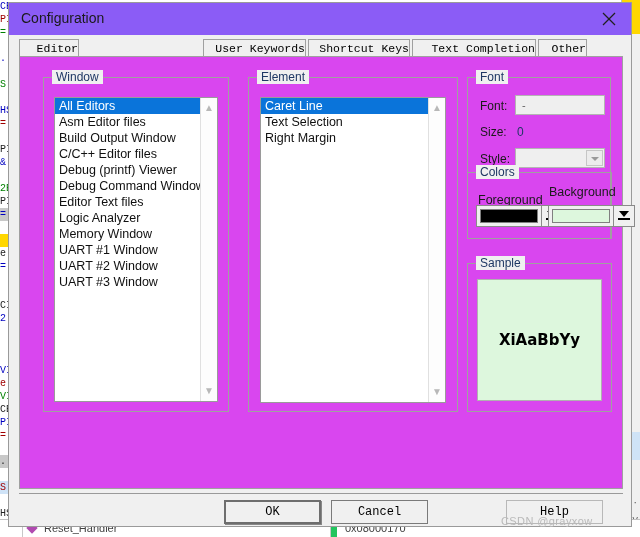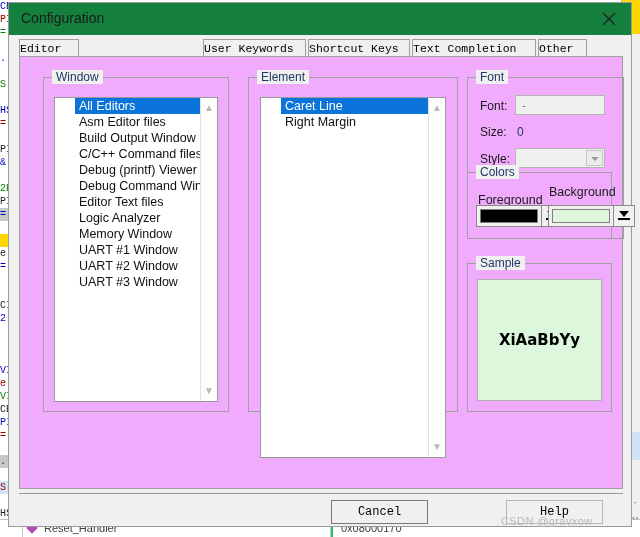--- a/index.html
+++ b/index.html
@@ -49,39 +49,39 @@
     font-size: 9px; color: #555;
   }
 
   .bg-bottom-row {
     position: absolute; left: 0; bottom: 0; width: 640px; height: 17px;
     background: #ffffff; border-top: 1px solid #c0c0c0;
     font-family: "Liberation Sans", sans-serif; font-size: 11px; color: #404040;
   }
   .bg-bottom-row .cellA { position: absolute; left: 44px; top: 2px; text-align: right; }
   .bg-bottom-row .cellB { position: absolute; left: 331px; top: 2px;
-      border-left: 2px solid #22c55e; padding-left: 8px; height: 15px; }
+      border-left: 6px solid #22c55e; padding-left: 8px; height: 15px; }
   .bg-diamond {
     position: absolute; left: 28px; top: 4px;
     width: 8px; height: 8px; background: #b04ab0;
     transform: rotate(45deg);
   }
   .bg-vsep { position: absolute; top: 0; width: 1px; height: 17px; background: #c8c8c8; }
 
   
   #dialog {
     position: absolute; left: 8px; top: 2px;
     width: 624px; height: 525px;
     background: #f0f0f0;
     border: 1px solid #9a9a9a;
     box-sizing: border-box;
   }
   #titlebar {
     position: absolute; left: 0; top: 0; width: 100%; height: 32px;
-    background: #15803d;
+    background: #8b5cf6;
   }
   #title-text {
     position: absolute; left: 12px; top: 7px;
     font-size: 14px; color: #1a1a1a;
     font-family: "Liberation Sans", sans-serif;
   }
   #close-btn {
     position: absolute; right: 0; top: 0; width: 44px; height: 30px;
     cursor: default;
   }
@@ -94,36 +94,36 @@
   #tab-baseline {
     position: absolute; left: 10px; top: 53px; width: 604px; height: 1px;
     background: #a0a0a0;
   }
   .tab {
     position: absolute; top: 3px; height: 18px;
     background: #f0f0f0;
     border: 1px solid #a0a0a0;
     font-family: "Liberation Mono", monospace;
     font-size: 11.5px; color: #000;
-    text-align: left;
+    text-align: right;
     line-height: 18px;
     box-sizing: border-box;
     cursor: default;
   }
   .tab.active {
     top: 0; height: 22px; line-height: 21px;
     background: #f5f5f5;
     border-bottom: 1px solid #f5f5f5;
     z-index: 3;
   }
 
   
   #content {
     position: absolute; left: 10px; top: 54px; width: 604px; height: 432px;
-    background: #f0abfc;
+    background: #d946ef;
     border: 1px solid #a0a0a0; border-top: none;
     box-sizing: border-box;
   }
 
   
   .group {
     position: absolute;
     border: 1px solid #a0a0a0;
     background: transparent;
     box-sizing: border-box;
@@ -142,21 +142,20 @@
   .listbox {
     position: absolute;
     background: #ffffff;
     border: 1px solid #9a9a9a;
     box-sizing: border-box;
     overflow: hidden;
   }
   .listinner {
     position: absolute; left: 0; top: 0; right: 17px; bottom: 0;
     overflow: hidden;
-    padding-left: 20px;
   }
   .listitem {
     height: 16px; line-height: 16px;
     font-size: 12.5px;
     color: #101010;
     padding-left: 4px;
     white-space: nowrap;
     font-family: "Liberation Sans", sans-serif;
     cursor: default;
   }
@@ -332,51 +331,52 @@
   <div id="content">
 
     <div class="group" style="left:23px; top:20px; width:186px; height:335px;">
       <div class="glabel">Window</div>
     </div>
     <div class="listbox" style="left:34px; top:40px; width:164px; height:305px;">
       <div class="listinner" id="window-list">
           <div class="listitem sel">All Editors</div>
           <div class="listitem">Asm Editor files</div>
           <div class="listitem">Build Output Window</div>
-          <div class="listitem">C/C++ Command files</div>
+          <div class="listitem">C/C++ Editor files</div>
           <div class="listitem">Debug (printf) Viewer</div>
           <div class="listitem">Debug Command Window</div>
           <div class="listitem">Editor Text files</div>
           <div class="listitem">Logic Analyzer</div>
           <div class="listitem">Memory Window</div>
           <div class="listitem">UART #1 Window</div>
           <div class="listitem">UART #2 Window</div>
           <div class="listitem">UART #3 Window</div>
         </div>
       <div class="vscroll">
         <div class="arrow up">▲</div>
         <div class="arrow dn">▼</div>
       </div>
     </div>
 
     <div class="group" style="left:228px; top:20px; width:210px; height:335px;">
       <div class="glabel">Element</div>
     </div>
-    <div class="listbox" style="left:240px; top:40px; width:186px; height:361px;">
+    <div class="listbox" style="left:240px; top:40px; width:186px; height:306px;">
       <div class="listinner" id="element-list">
           <div class="listitem sel">Caret Line</div>
+          <div class="listitem">Text Selection</div>
           <div class="listitem">Right Margin</div>
         </div>
       <div class="vscroll">
         <div class="arrow up">▲</div>
         <div class="arrow dn">▼</div>
       </div>
     </div>
 
-    <div class="group" style="left:447px; top:20px; width:157px; height:162px;">
+    <div class="group" style="left:447px; top:20px; width:144px; height:162px;">
       <div class="glabel">Font</div>
     </div>
 
     <div class="frow-label" style="left:460px; top:42px;">Font:</div>
     <div class="ro-field" style="left:495px; top:38px; width:90px;">-</div>
 
     <div class="frow-label" style="left:460px; top:68px;">Size:</div>
     <div class="size-val" style="left:497px; top:68px;">0</div>
 
     <div class="frow-label" style="left:460px; top:95px;">Style:</div>
@@ -414,17 +414,18 @@
       <div class="glabel">Sample</div>
     </div>
     <div class="sample-area" id="sample-area" style="left: 457px; top: 222px; width: 125px; height: 122px; background: rgb(221, 247, 221);">
       <div class="sample-text" id="sample-text" style="color: rgb(0, 0, 0);">XiAaBbYy</div>
     </div>
 
   </div>
 
   <div id="footer-sep"></div>
 
+  <div class="dlgbtn focused" style="left:215px; top:497px; width:97px;">OK</div>
   <div class="dlgbtn" style="left:322px; top:497px; width:97px;">Cancel</div>
   <div class="dlgbtn" style="left:497px; top:497px; width:97px; border-color:#b8b8b8;">Help</div>
 
   <div id="watermark">CSDN @grayxow</div>
 </div>
 
 </body></html>

